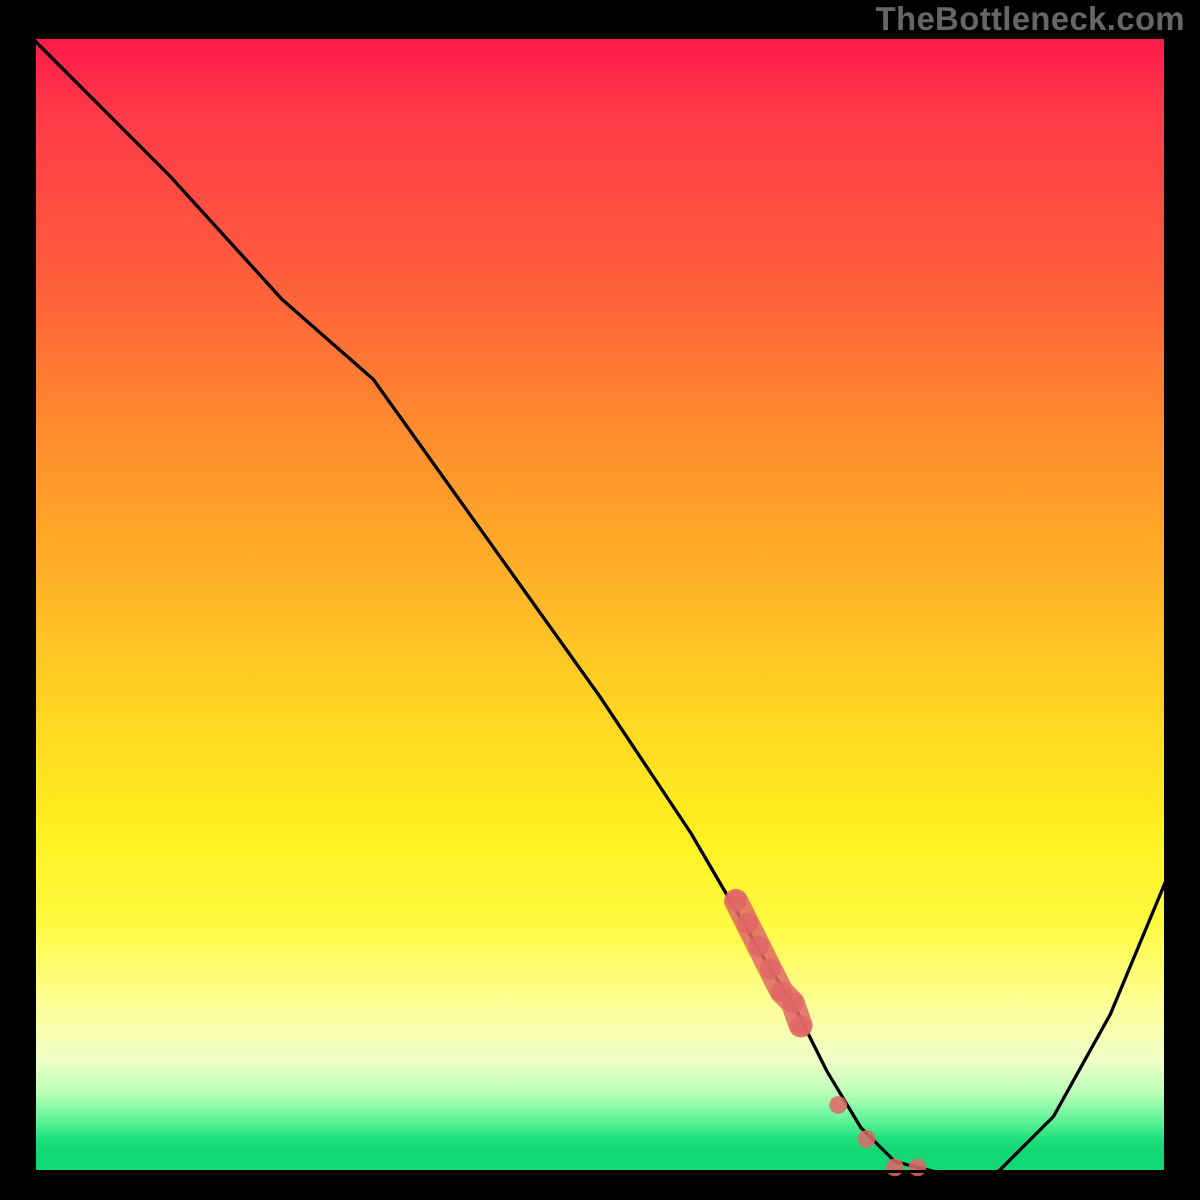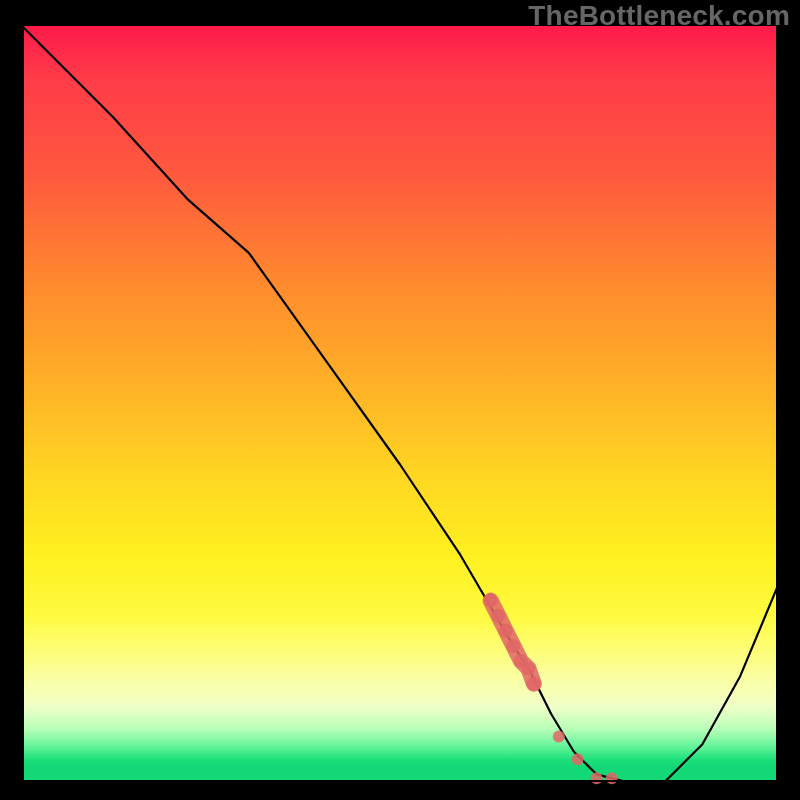--- a/index.html
+++ b/index.html
@@ -15,21 +15,21 @@
     position: relative;
     width: 800px;
     height: 800px;
     background: #000;
   }
   .watermark {
     position: absolute;
     top: 0;
     right: 10px;
     color: #666666;
-    font-size: 28px;
+    font-size: 22px;
     font-weight: bold;
     letter-spacing: 0.2px;
     user-select: none;
   }
   .plot-outer {
     position: absolute;
     left: 22px;
     top: 26px;
     width: 756px;
     height: 756px;

